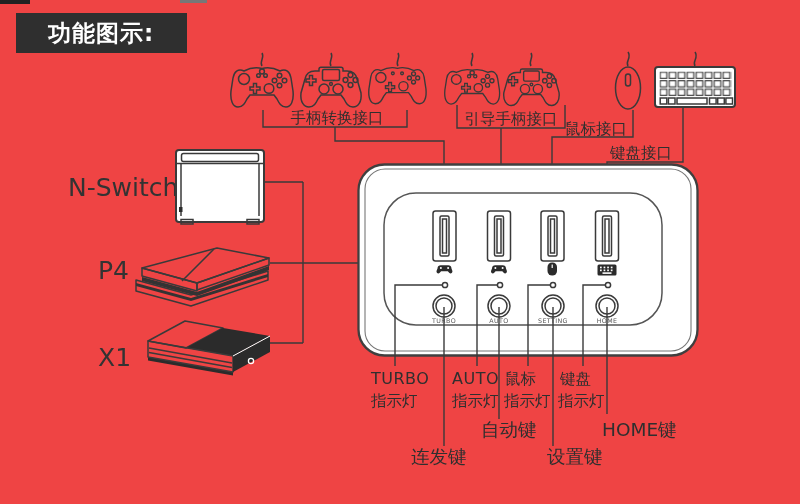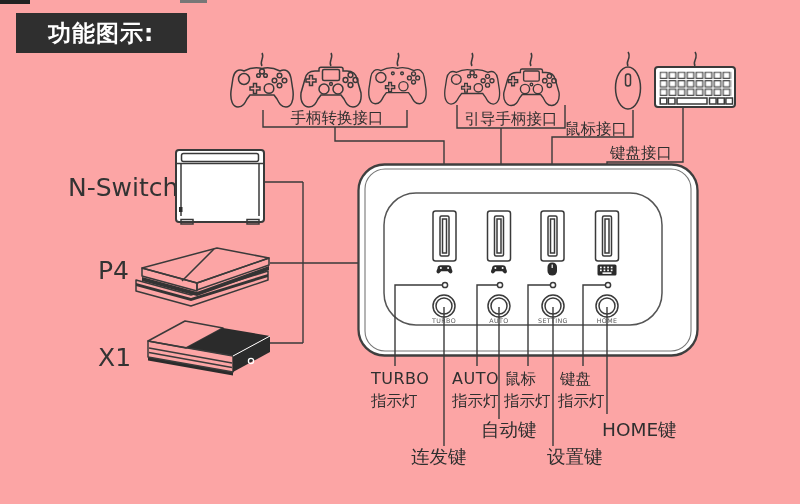--- a/index.html
+++ b/index.html
@@ -1,16 +1,16 @@
 <!DOCTYPE html>
 <html><head>
 <meta charset="utf-8">
 <style>
   html,body{margin:0;padding:0;background:#fff;}
-  .page{position:relative;width:800px;height:504px;background:#fca5a5;overflow:hidden;
+  .page{position:relative;width:800px;height:504px;background:#ef4444;overflow:hidden;
         font-family:"DejaVu Sans","Liberation Sans",sans-serif;}
   svg{display:block}
   .s{fill:none;stroke:#3a3a3a;stroke-width:1.5px;}
   .cl{fill:none;stroke:#3a3a3a;stroke-width:1.4px;}
   .sh{fill:#fff;stroke:#3a3a3a;stroke-width:2px;}
   .t15{font-size:15.5px;fill:#2f2f2f;}
   .t16{font-size:16px;fill:#2f2f2f;letter-spacing:.5px;}
   .t18{font-size:18.5px;fill:#2f2f2f;}
   .t25{font-size:25px;fill:#333;}
   .t6{font-size:6.3px;fill:#555;letter-spacing:.4px;}

